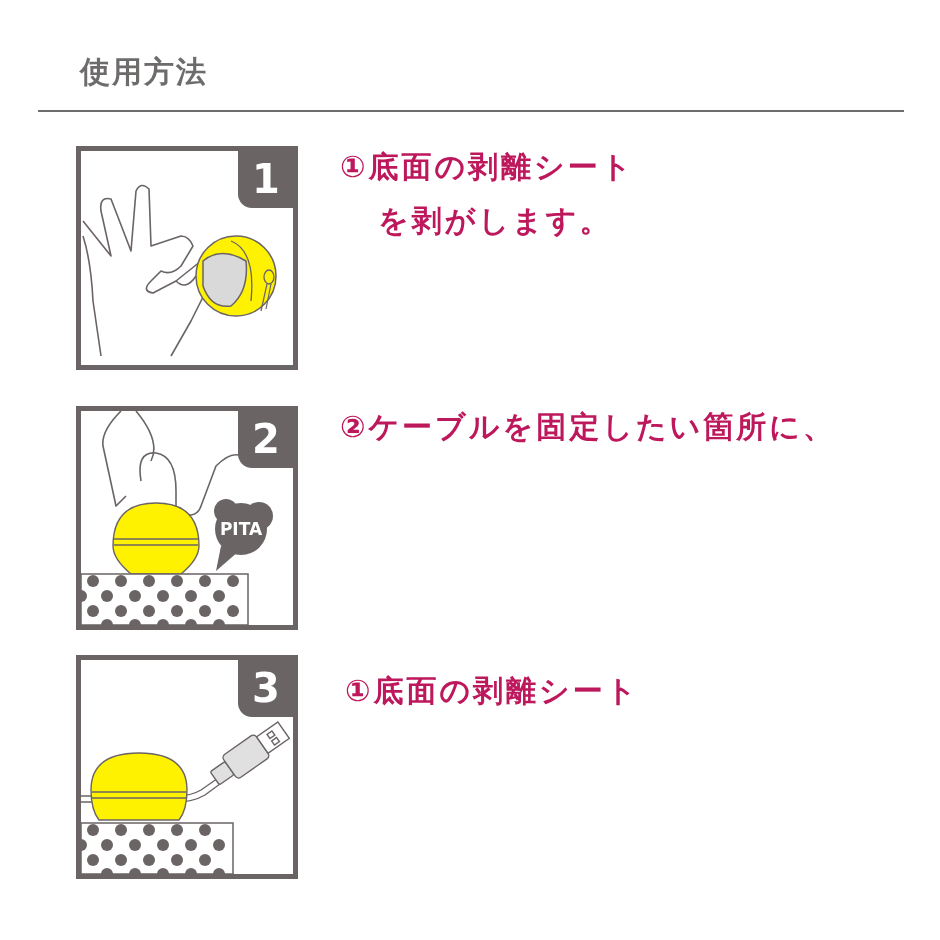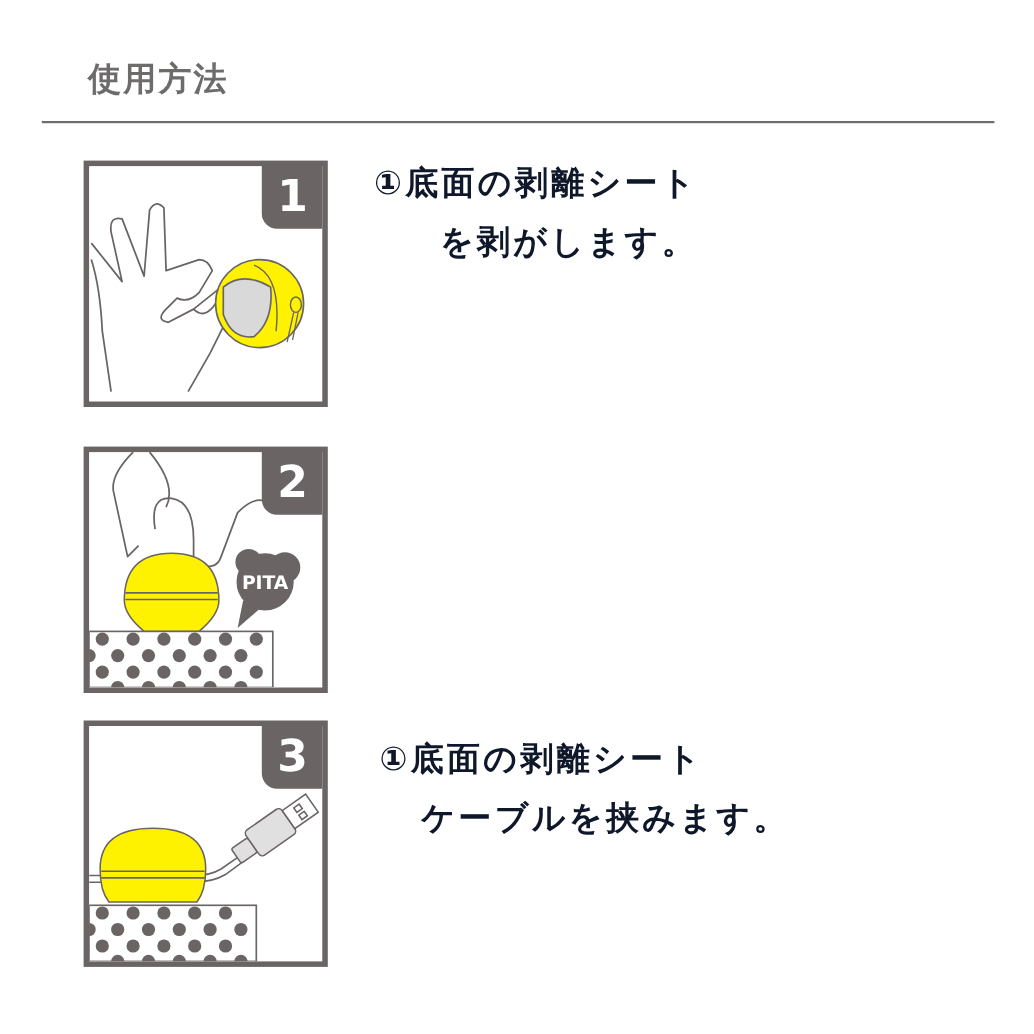--- a/index.html
+++ b/index.html
@@ -2,22 +2,22 @@
 <html><head>
 <meta charset="utf-8">
 <style>
   html,body{margin:0;padding:0;background:#fff;}
   body{width:940px;height:940px;position:relative;overflow:hidden;font-family:"DejaVu Sans","Liberation Sans",sans-serif;color:#6b6868;}
   .title{position:absolute;left:80px;top:52px;font-size:30px;font-weight:bold;letter-spacing:2px;color:#6e6b6b;}
   .divider{position:absolute;left:38px;top:110px;width:866px;height:2px;background:#6f6c6c;}
   .panel{position:absolute;left:76px;width:212px;height:214px;border:5px solid #6b6464;background:#fff;overflow:hidden;}
   .badge{position:absolute;right:-1px;top:-1px;width:56px;height:58px;background:#6b6464;border-bottom-left-radius:14px;color:#fff;font-weight:bold;font-size:40px;line-height:58px;text-align:center;font-family:"DejaVu Sans",sans-serif;}
   .panel svg{position:absolute;left:0;top:0;}
-  .step-text{position:absolute;font-size:30px;font-weight:bold;letter-spacing:3px;line-height:54px;color:#0f172a;}
-  .step-text .line2{display:block;padding-left:38px;text-align:right;}
+  .step-text{position:absolute;font-size:30px;font-weight:bold;letter-spacing:3px;line-height:54px;color:#be185d;}
+  .step-text .line2{display:block;padding-left:38px;}
 </style>
 </head>
 <body>
 
 <div class="title">使用方法</div>
 <div class="divider"></div>
 
 <div class="panel" style="top:146px;">
   <svg width="212" height="214" viewBox="0 0 212 214">
     <g fill="none" stroke="#6b6464" stroke-width="1.6" stroke-linejoin="round">
@@ -78,20 +78,21 @@
       <circle cx="26" cy="214" r="6"></circle>
         <circle cx="54" cy="214" r="6"></circle>
         <circle cx="82" cy="214" r="6"></circle>
         <circle cx="110" cy="214" r="6"></circle>
         <circle cx="138" cy="214" r="6"></circle>
     </g>
   </svg>
   <div class="badge">2</div>
 </div>
 <div class="step-text" style="left:340px;top:400px;">
+  <span>②ケーブルを固定したい箇所に、</span>
 </div>
 
 <div class="panel" style="top:655px;">
   <svg width="212" height="214" viewBox="0 0 212 214">
     <path d="M0 136 L95 136 Q110 136 120 130 L140 116 M0 142 L95 142 Q112 142 124 135 L143 121" fill="none" stroke="#6b6464" stroke-width="1.4"></path>
     <path d="M18 160 Q10 150 10 130 Q10 93 58 93 Q106 93 106 130 Q106 150 98 160 Z" fill="#fff200" stroke="#6b6464" stroke-width="1.4"></path>
     <path d="M11 132 L105 132 M11 138 L105 138" stroke="#6b6464" stroke-width="1.5"></path>
     <g transform="rotate(-35 160 100)" fill="#e0e0e0" stroke="#6b6464" stroke-width="1.4">
       <rect x="128" y="92" width="18" height="16" rx="2"></rect>
       <rect x="146" y="86" width="40" height="28" rx="4"></rect>
@@ -121,14 +122,13 @@
         <circle cx="54" cy="214" r="6"></circle>
         <circle cx="82" cy="214" r="6"></circle>
         <circle cx="110" cy="214" r="6"></circle>
         <circle cx="138" cy="214" r="6"></circle>
     </g>
   </svg>
   <div class="badge">3</div>
 </div>
 <div class="step-text" style="left:345px;top:664px;">
   <span>①底面の剥離シート</span>
-  <span class="line2">ケーブルを挟みます。</span>
 </div>
 
 </body></html>

